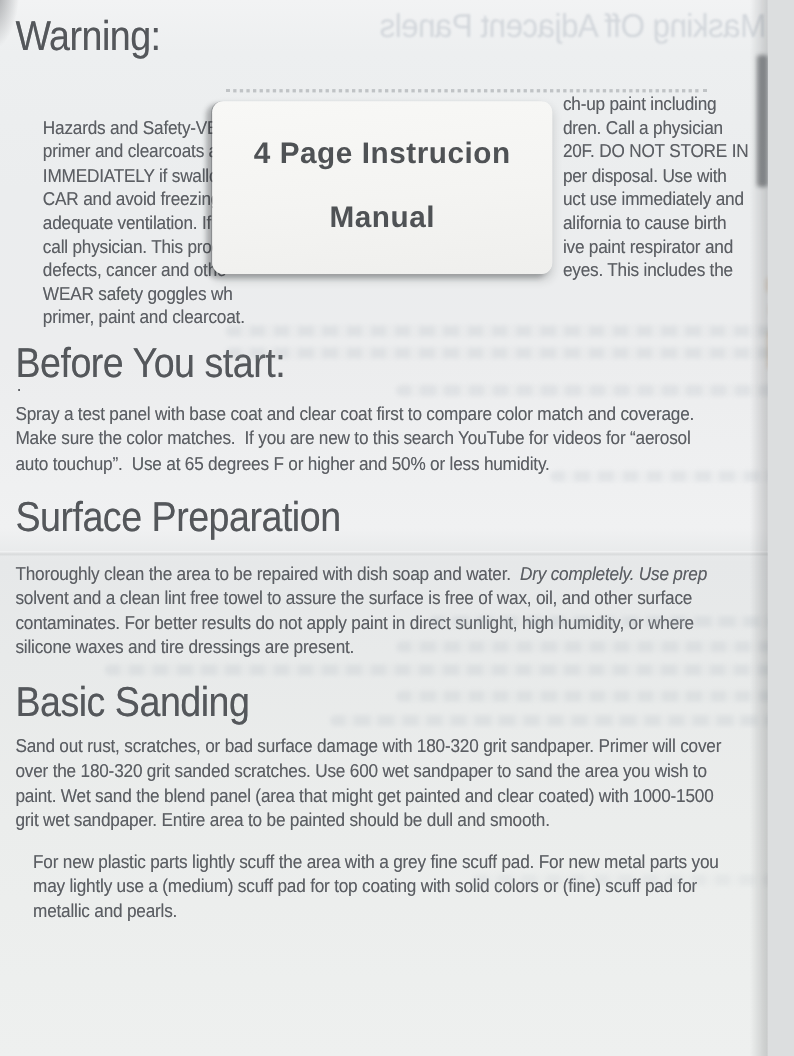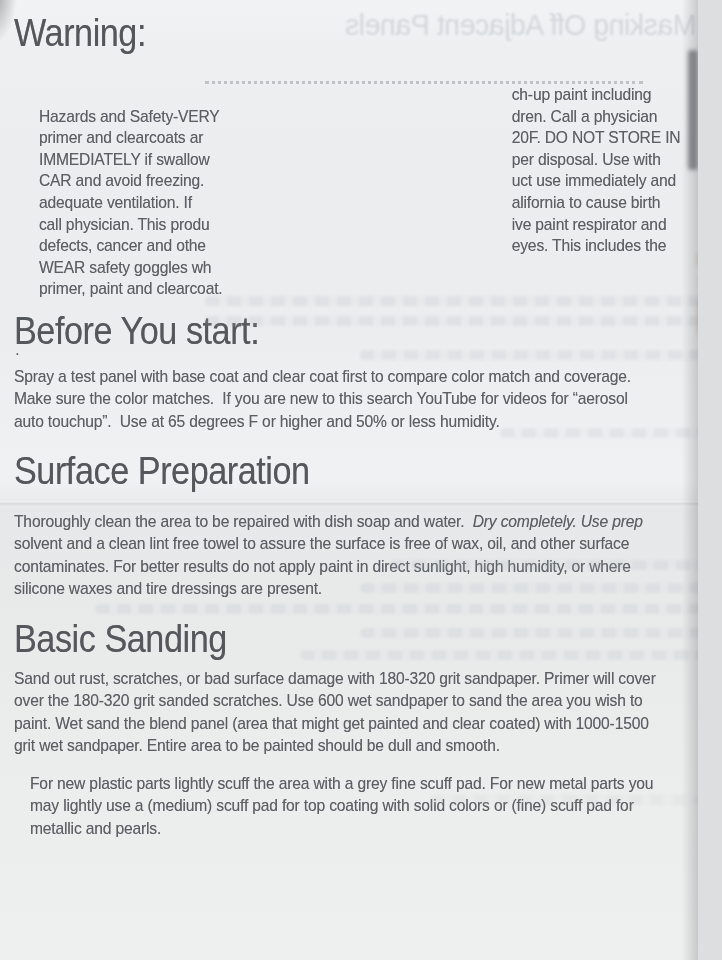--- a/index.html
+++ b/index.html
@@ -123,20 +123,24 @@
     <div class="bl">
       <span>WEAR safety goggles wh</span>
       <span class="wl-right">eyes. This includes the</span>
     </div>
     <div class="bl">
       <span>primer, paint and clearcoat.</span>
     </div>
   </div>
 
   <div class="tear"></div>
+  <div class="sticker">
+    <div class="sl sl1">4 Page Instrucion</div>
+    <div class="sl sl2">Manual</div>
+  </div>
 
   <h1 class="h" style="top:310px;">Before You start:</h1>
   <div class="stray-dot">.</div>
   <div class="para" style="top:366px;">
     <div class="bl">Spray a test panel with base coat and clear coat first to compare color match and coverage.</div>
     <div class="bl">Make sure the color matches.  If you are new to this search YouTube for videos for “aerosol</div>
     <div class="bl">auto touchup”.  Use at 65 degrees F or higher and 50% or less humidity.</div>
   </div>
 
   <h1 class="h" style="top:450px;">Surface Preparation</h1>

